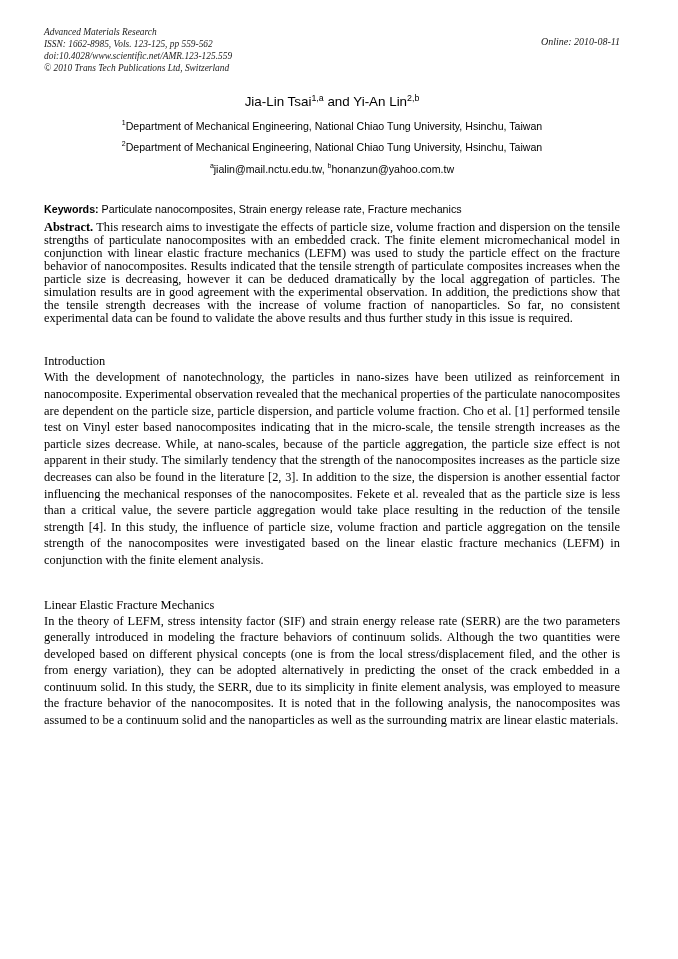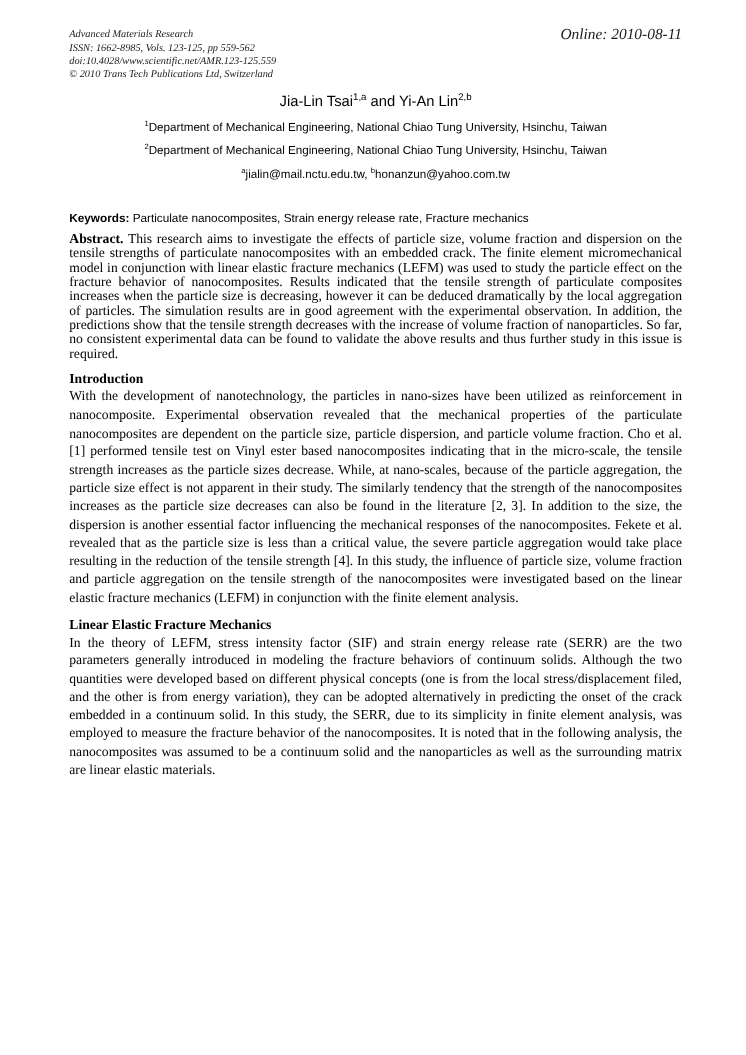--- a/index.html
+++ b/index.html
@@ -12,56 +12,56 @@
     height: 959px;
     overflow: hidden;
     font-family: "Liberation Serif", serif;
     color: #000000;
   }
   .page {
     position: relative;
     width: 678px;
     height: 959px;
     box-sizing: border-box;
-    padding: 26px 58px 0 63px;
+    padding: 26px 58px 0 44px;
   }
 
   
   .masthead {
     position: relative;
     font-family: "Liberation Serif", serif;
     font-style: italic;
     font-size: 9.4px;
     line-height: 12.1px;
     color: #1a1a1a;
   }
   .masthead .online {
     position: absolute;
     right: 0;
-    top: 0;
-    font-size: 14px;
+    top: 10px;
+    font-size: 10px;
     white-space: nowrap;
   }
   .masthead .mline { white-space: nowrap; }
 
   
   .title {
     margin-top: 30px;
     text-align: center;
     font-family: "Liberation Sans", sans-serif;
     font-weight: bold;
     font-size: 15.2px;
     line-height: 20px;
     letter-spacing: -0.1px;
     padding: 0 6px;
   }
 
   
   .authors {
-    margin-top: 9px;
+    margin-top: 19px;
     text-align: center;
     font-family: "Liberation Sans", sans-serif;
     font-size: 13.4px;
     line-height: 17px;
   }
   .affil {
     margin-top: 9px;
     text-align: center;
     font-family: "Liberation Sans", sans-serif;
     font-size: 10.6px;
@@ -94,23 +94,23 @@
   .abstract {
     margin-top: 5px;
     font-family: Liberation Serif, serif;
     font-size: 12.4px;
     line-height: 13px;
     text-align: justify;
   }
   .abstract .ab-label { font-weight: bold; }
 
   .sec-head {
-    margin-top: 8px;
+    margin-top: 28px;
     font-family: "Liberation Serif", serif;
-    font-weight: bold;
+    font-weight: normal;
     font-size: 12.4px;
     line-height: 16px;
   }
   .para {
     font-family: "Liberation Serif", serif;
     font-size: 12.4px;
     line-height: 16.6px;
     text-align: justify;
   }
   .para.tight { margin-top: 0; }

